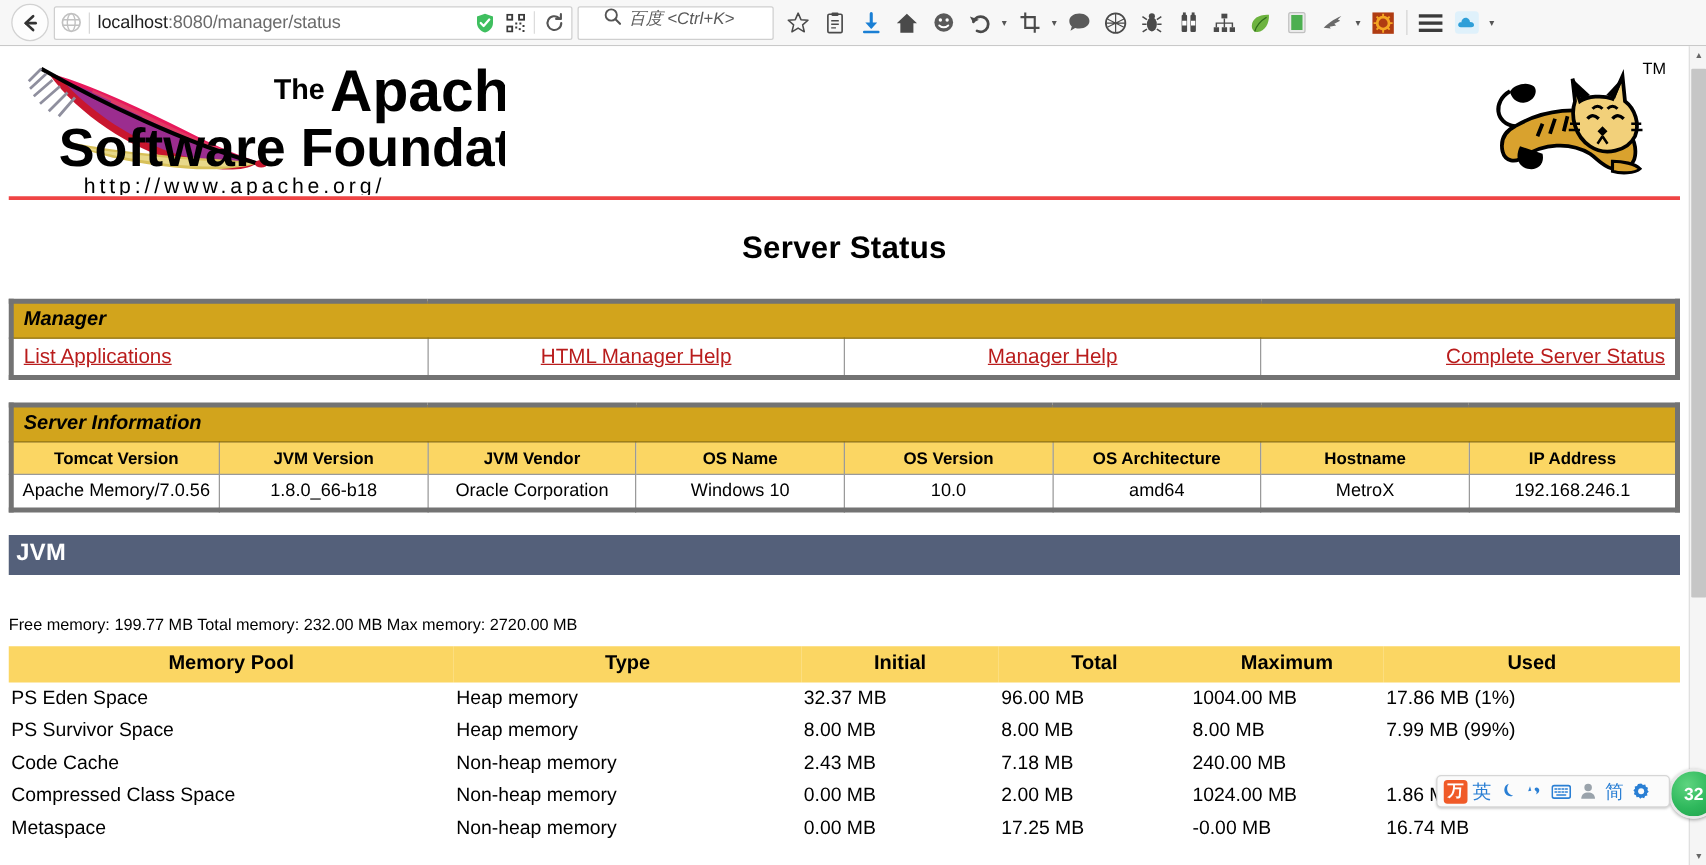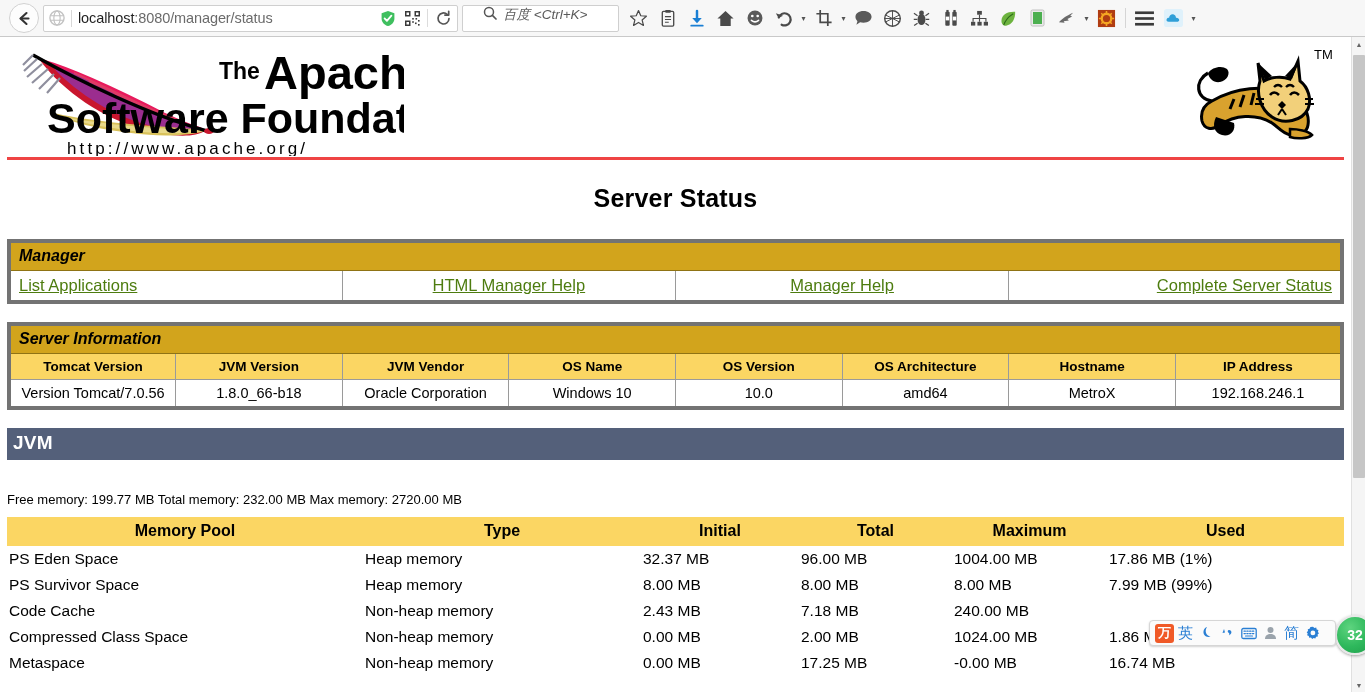--- a/index.html
+++ b/index.html
@@ -131,21 +131,21 @@
     padding: 4px 6px 5px 8px;
     border-bottom: 1px solid #8f7314;
   }
   td.nav-cell {
     background: #fff;
     border: 1px solid #9a9a9a;
     padding: 5px 8px;
     font-size: 16.5px;
     height: 31px;
   }
-  td.nav-cell a { color:#4d7c0f; text-decoration: underline; }
+  td.nav-cell a { color:#b91c1c; text-decoration: underline; }
   .al-left { text-align:left; }
   .al-center { text-align:center; }
   .al-right { text-align:right; }
 
   th.colhead {
     background: #FBD663;
     color: #000;
     font-weight: bold;
     font-size: 13.5px;
     padding: 5px 4px;
@@ -536,21 +536,21 @@
             <th class="colhead" style="width: 241px;">Tomcat Version</th>
             <th class="colhead" style="width: 150px;">JVM Version</th>
             <th class="colhead" style="width: 206px;">JVM Vendor</th>
             <th class="colhead" style="width: 145px;">OS Name</th>
             <th class="colhead" style="width: 128px;">OS Version</th>
             <th class="colhead" style="width: 185px;">OS Architecture</th>
             <th class="colhead" style="width: 122px;">Hostname</th>
             <th class="colhead">IP Address</th>
           </tr>
       <tr id="si-row">
-            <td class="datacell">Version Tomcat/7.0.56</td>
+            <td class="datacell">Apache Memory/7.0.56</td>
             <td class="datacell">1.8.0_66-b18</td>
             <td class="datacell">Oracle Corporation</td>
             <td class="datacell">Windows 10</td>
             <td class="datacell">10.0</td>
             <td class="datacell">amd64</td>
             <td class="datacell">MetroX</td>
             <td class="datacell">192.168.246.1</td>
           </tr>
     </tbody>
       </table>

